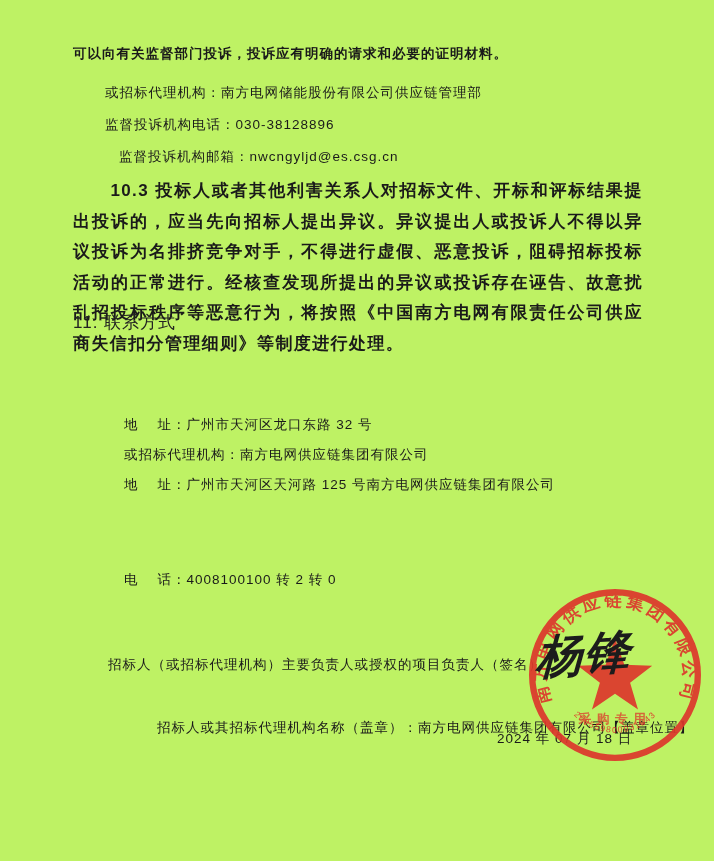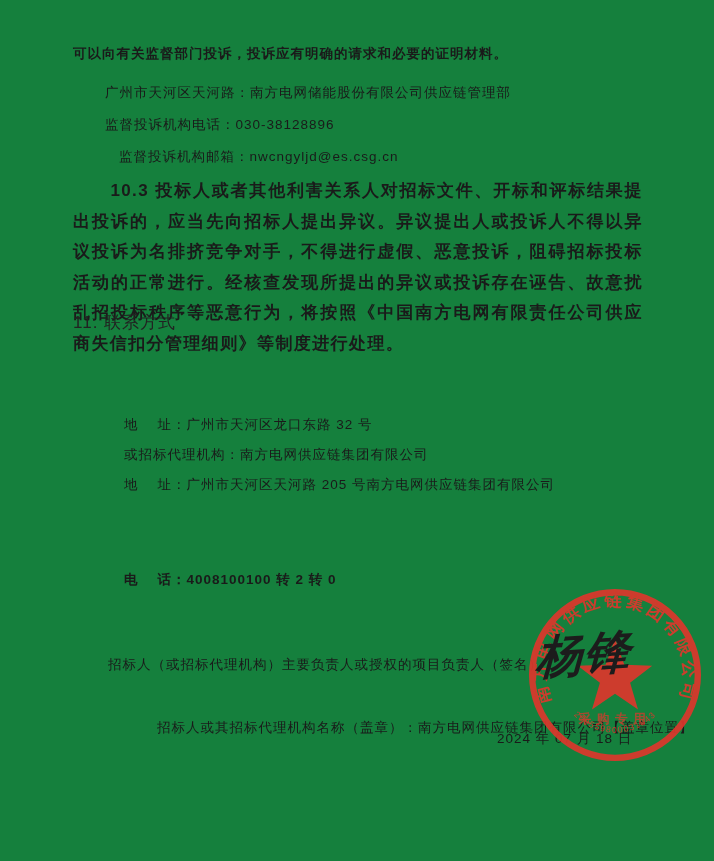--- a/index.html
+++ b/index.html
@@ -1,17 +1,17 @@
 <!DOCTYPE html>
 <html><head>
 <meta charset="utf-8">
 <style>
   html,body{margin:0;padding:0;background:#ffffff;}
   .page{
-    position:relative;width:714px;height:861px;background:#15803d;
+    position:relative;width:714px;height:861px;background:#bef264;
     font-family:"Liberation Sans","DejaVu Sans",sans-serif;
     color:#1a1a1a;overflow:hidden;
   }
   .t{position:absolute;font-size:13.5px;letter-spacing:1px;white-space:pre;line-height:17px;}
   .bold{font-weight:bold;}
   .para{
     position:absolute;top:176px;left:73px;width:570px;
     font-size:17px;font-weight:bold;letter-spacing:1.4px;
     line-height:30.5px;text-align:justify;text-indent:2.2em;color:#1a1a1a;
   }
@@ -30,38 +30,38 @@
   .seal{position:absolute;left:524px;top:584px;z-index:2;opacity:.92;}
   .date{position:absolute;left:497px;top:730px;font-size:13.5px;letter-spacing:1px;white-space:pre;z-index:1;}
 </style>
 </head>
 <body>
 
 <div class="page">
 
   <div class="t bold" style="top:45px;left:73px;">可以向有关监督部门投诉，投诉应有明确的请求和必要的证明材料。</div>
 
-  <div class="t" style="top:84px;left:105px;">广州市天河区天河路：南方电网储能股份有限公司供应链管理部</div>
+  <div class="t" style="top:84px;left:105px;">或招标代理机构：南方电网储能股份有限公司供应链管理部</div>
   <div class="t" style="top:116px;left:105px;">监督投诉机构电话：030-38128896</div>
   <div class="t" style="top:148px;left:119px;">监督投诉机构邮箱：nwcngyljd@es.csg.cn</div>
 
   <div class="para">10.3 投标人或者其他利害关系人对招标文件、开标和评标结果提出投诉的，应当先向招标人提出异议。异议提出人或投诉人不得以异议投诉为名排挤竞争对手，不得进行虚假、恶意投诉，阻碍招标投标活动的正常进行。经核查发现所提出的异议或投诉存在诬告、故意扰乱招投标秩序等恶意行为，将按照《中国南方电网有限责任公司供应商失信扣分管理细则》等制度进行处理。</div>
 
   <div class="heading">11. 联系方式</div>
 
   <div class="row" style="top:401px;">
     <span class="lbl">地    址：</span><span class="val">广州市天河区龙口东路 32 号</span>
   </div>
   <div class="row" style="top:431px;">
     <span class="lbl">或招标代理机构：</span><span class="val">南方电网供应链集团有限公司</span>
   </div>
   <div class="row" style="top:461px;">
-    <span class="lbl">地    址：</span><span class="val">广州市天河区天河路 205 号南方电网供应链集团有限公司</span>
+    <span class="lbl">地    址：</span><span class="val">广州市天河区天河路 125 号南方电网供应链集团有限公司</span>
   </div>
-  <div class="row" style="top:556px;font-weight:bold;">
+  <div class="row" style="top:556px;">
     <span class="lbl">电    话：</span><span class="val">4008100100 转 2 转 0</span>
   </div>
 
   <div class="t" style="top:656px;left:108px;z-index:1;">招标人（或招标代理机构）主要负责人或授权的项目负责人（签名）：</div>
 
   <div class="t" style="top:702px;left:138px;z-index:1;">
     <span>招标人或其招标代理机构名称（盖章）：</span><span>南方电网供应链集团有限公司【盖章位置】</span>
   </div>
 
   <div class="date">2024 年 07 月 18 日</div>

